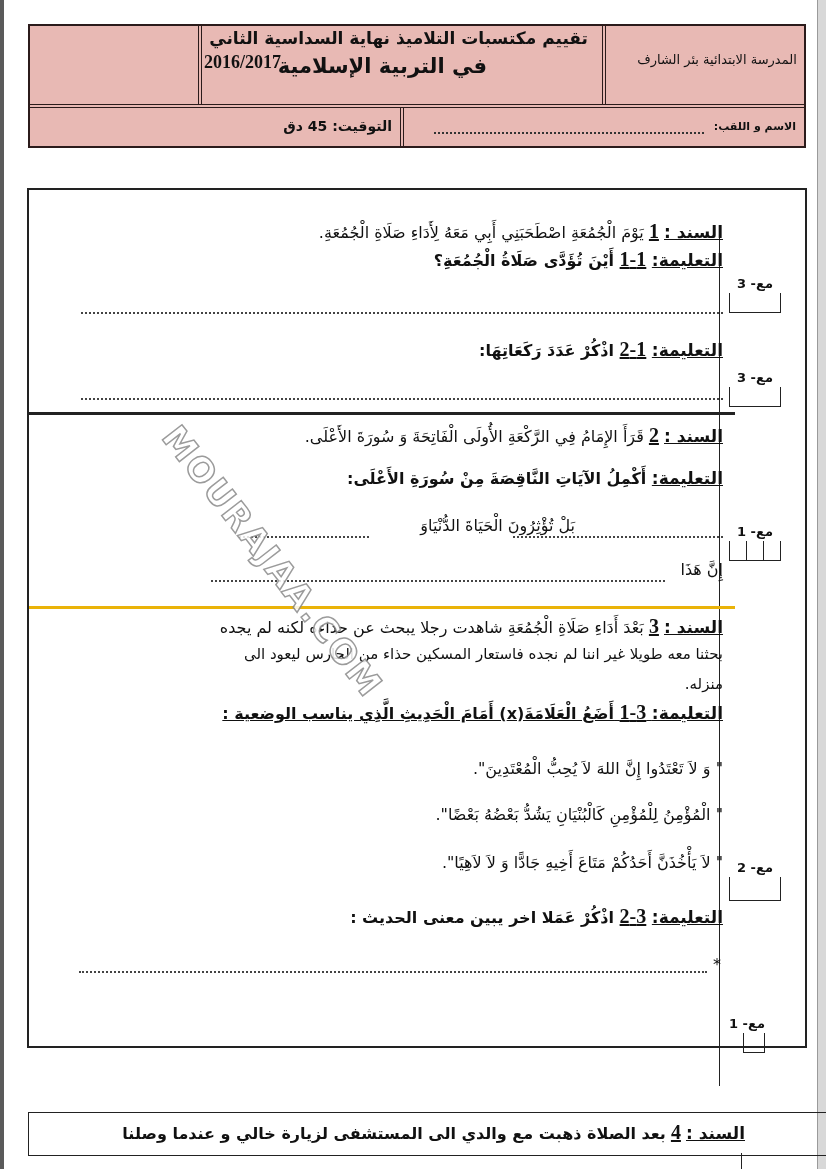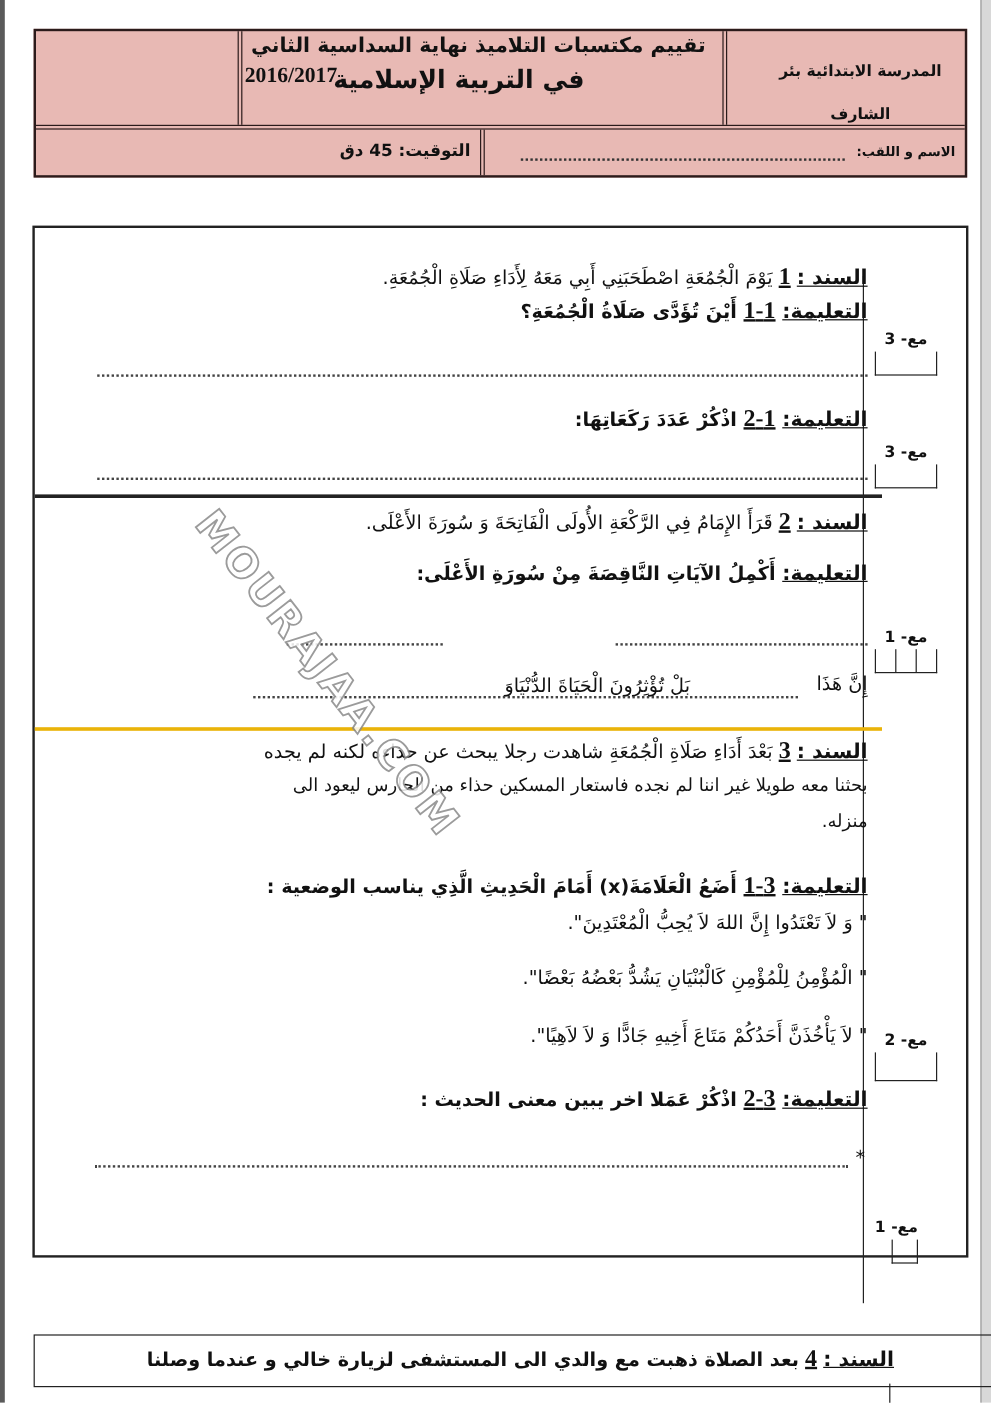--- a/index.html
+++ b/index.html
@@ -18,21 +18,21 @@
     border: 2px solid #2b1b1b; background: #e8b9b4; box-sizing: border-box;
     direction: rtl;
   }
   .hrow { position: absolute; left: 0; right: 0; display: flex; direction: rtl; }
   .hrow.r1 { top: 0; height: 78px; border-bottom: 4px double #2b1b1b; }
   .hrow.r2 { top: 82px; height: 38px; }
   .hcell { box-sizing: border-box; height: 100%; position: relative; }
   .hc-school { width: 202px; border-left: 4px double #2b1b1b; }
   .hc-title { width: 404px; border-left: 4px double #2b1b1b; }
   .hc-empty { flex: 1; }
-  .school-name { position: absolute; top: 16px; right: 0; left: 0; text-align: center; font-size: 13px; font-weight: bold; line-height: 36px; margin-left: 24px; }
+  .school-name { position: absolute; top: 16px; right: 0; left: 0; text-align: center; font-size: 13px; font-weight: normal; line-height: 36px; margin-left: 24px; }
   .title-line1 { position: absolute; top: 2px; right: 14px; font-size: 17px; font-weight: bold; }
   .title-line2 { position: absolute; top: 28px; right: 115px; font-size: 21px; font-weight: bold; }
   .title-year { position: absolute; top: 26px; left: 2px; font-family: "Liberation Serif", serif; font-size: 18px; font-weight: bold; direction: ltr; text-align: right; }
   .teacher { position: absolute; top: 6px; right: 0; left: 0; text-align: center; font-size: 15px; font-weight: bold; }
   .name-label { position: absolute; top: 12px; right: 8px; font-size: 11px; font-weight: bold; }
   .name-dots { position: absolute; top: 12px; right: 100px; left: 30px; border-bottom: 2px dotted #333; height: 12px; }
   .timing { position: absolute; top: 10px; right: 8px; font-size: 14px; font-weight: bold; }
 
   
   .exam {
@@ -158,36 +158,36 @@
     <div class="section sec-2">
       <div class="line" style="top:10px;">
         <span class="lbl">السند :</span>
         <span class="num">2</span>
         <span>قَرَأَ الإِمَامُ فِي الرَّكْعَةِ الأُولَى الْفَاتِحَةَ وَ سُورَةَ الأَعْلَى.</span>
       </div>
       <div class="line bold" style="top:54px;">
         <span class="lbl">التعليمة:</span>
         <span>أَكْمِلُ الآيَاتِ النَّاقِصَةَ مِنْ سُورَةِ الأَعْلَى:</span>
       </div>
-      <div class="line" style="top:102px; right:160px;margin-top:46px;">بَلْ تُؤْثِرُونَ الْحَيَاةَ الدُّنْيَاوَ</div>
+      <div class="line" style="top:102px; right:160px;">بَلْ تُؤْثِرُونَ الْحَيَاةَ الدُّنْيَاوَ</div>
       <div class="dots" style="top:122px; right:12px; left:484px;"></div>
       <div class="dots" style="top:122px; right:366px; left:210px;"></div>
       <div class="line" style="top:146px;">إِنَّ هَذَا</div>
       <div class="dots" style="top:166px; right:70px; left:182px;"></div>
     </div>
 
     <div class="section sec-3">
       <div class="line" style="top:6px;">
         <span class="lbl">السند :</span>
         <span class="num">3</span>
         <span>بَعْدَ أَدَاءِ صَلَاةِ الْجُمُعَةِ   شاهدت رجلا  يبحث عن حذاءه  لكنه لم يجده</span>
       </div>
       <div class="line" style="top:36px; font-size:15px;">بحثنا معه  طويلا  غير اننا لم نجده  فاستعار المسكين حذاء من الحارس ليعود الى</div>
       <div class="line" style="top:66px; font-size:15px;">منزله.</div>
-      <div class="line bold" style="top:118px;">
+      <div class="line bold" style="top:92px;text-decoration:underline;">
         <span class="lbl">التعليمة:</span>
         <span class="num">3-1</span>
         <span>أَضَعُ الْعَلَامَةَ(x) أَمَامَ الْحَدِيثِ الَّذِي يناسب  الوضعية :</span>
       </div>
       <div class="line" style="top:150px;">" وَ لاَ تَعْتَدُوا إِنَّ اللهَ لاَ يُحِبُّ الْمُعْتَدِينَ".</div>
       <div class="line" style="top:196px;">" الْمُؤْمِنُ لِلْمُؤْمِنِ كَالْبُنْيَانِ يَشُدُّ بَعْضُهُ بَعْضًا".</div>
       <div class="line" style="top:244px;">" لاَ يَأْخُذَنَّ أَحَدُكُمْ مَتَاعَ أَخِيهِ جَادًّا وَ لاَ لاَهِيًا".</div>
       <div class="line bold" style="top:296px;">
         <span class="lbl">التعليمة:</span>
         <span class="num">3-2</span>

